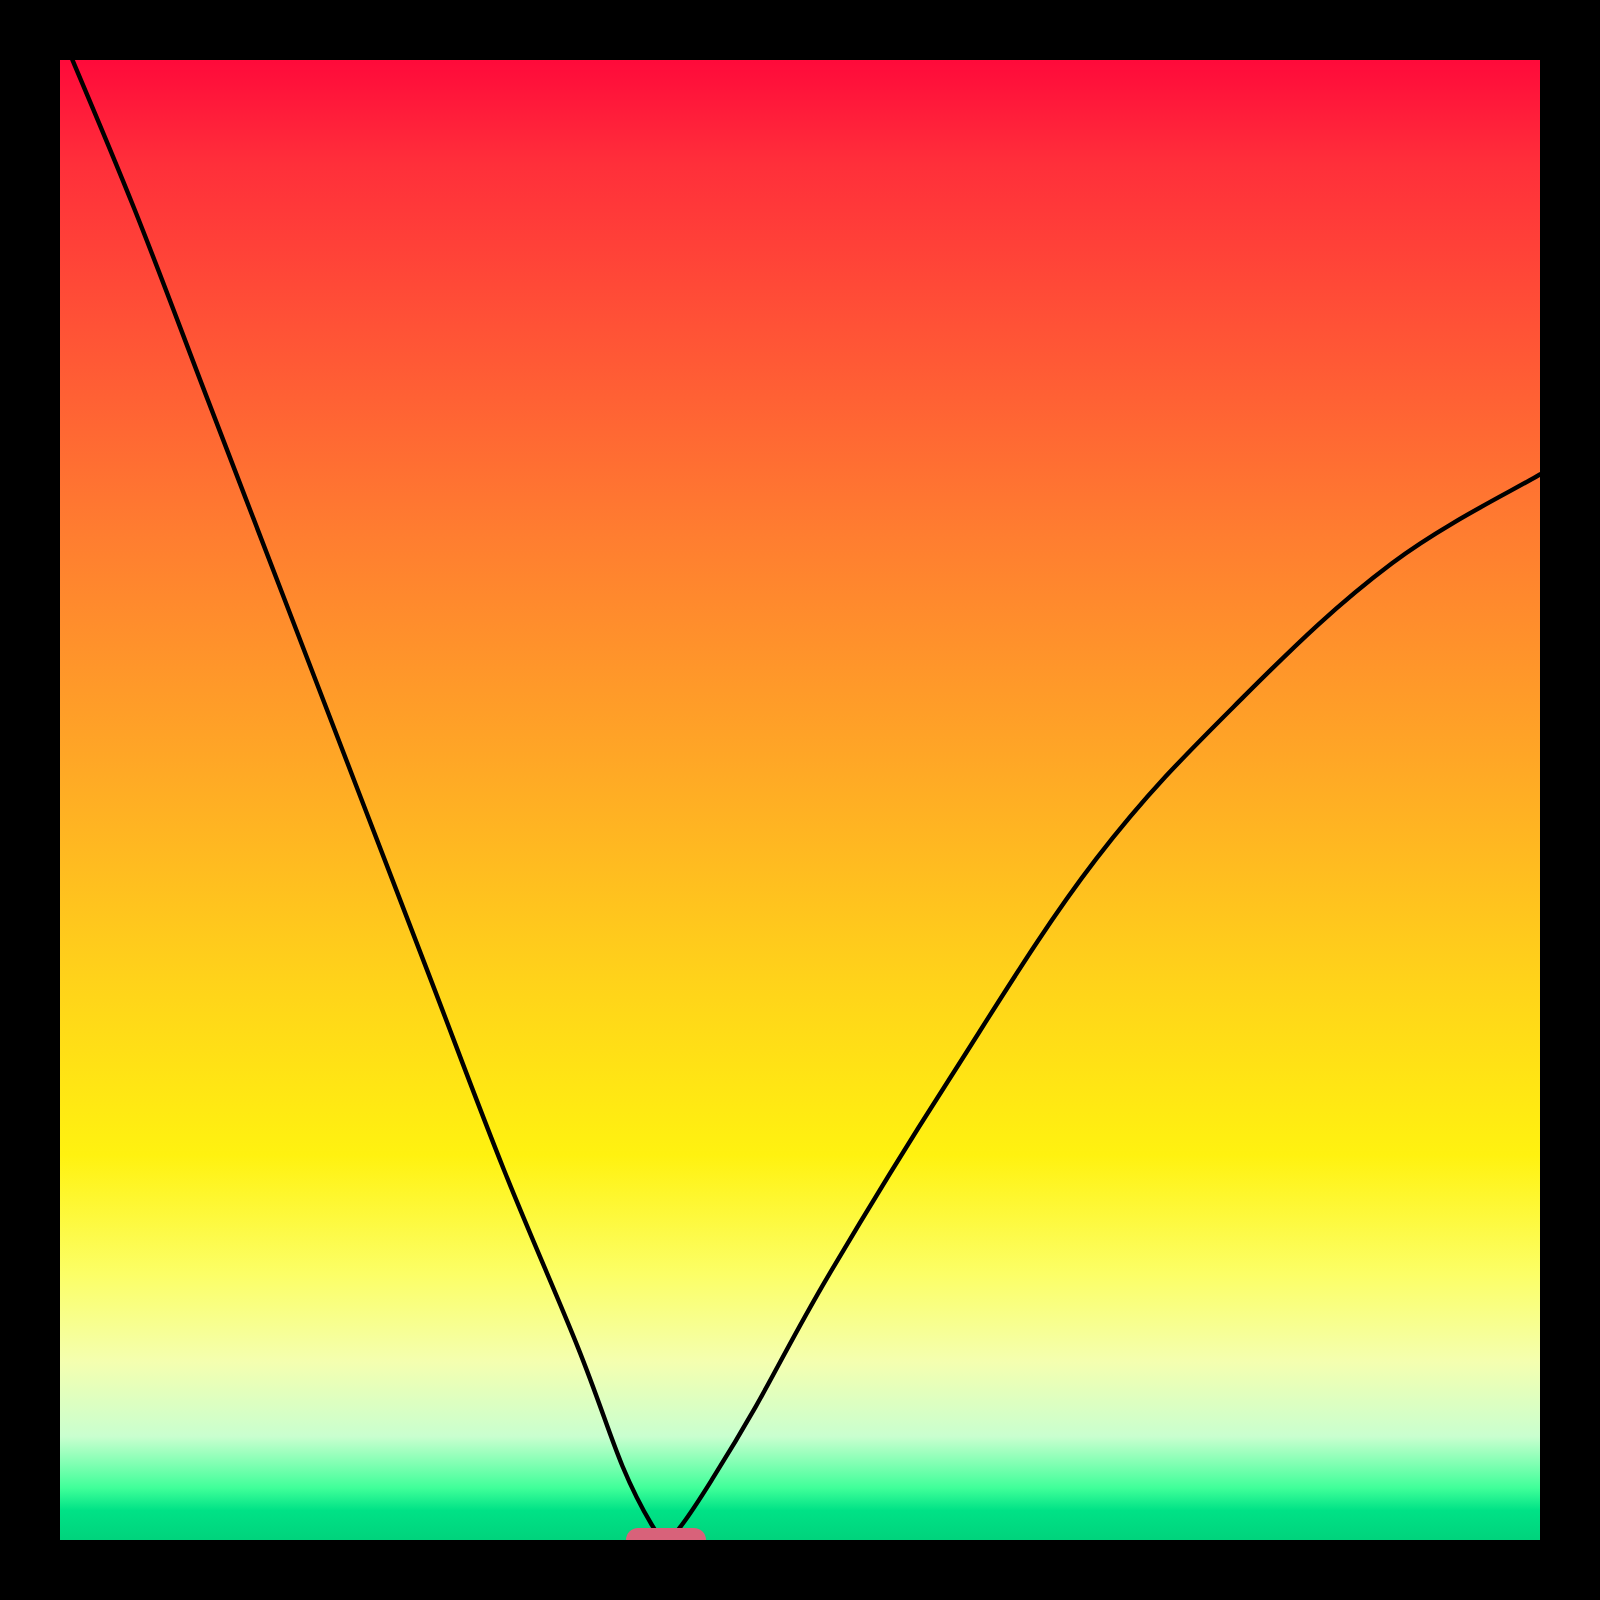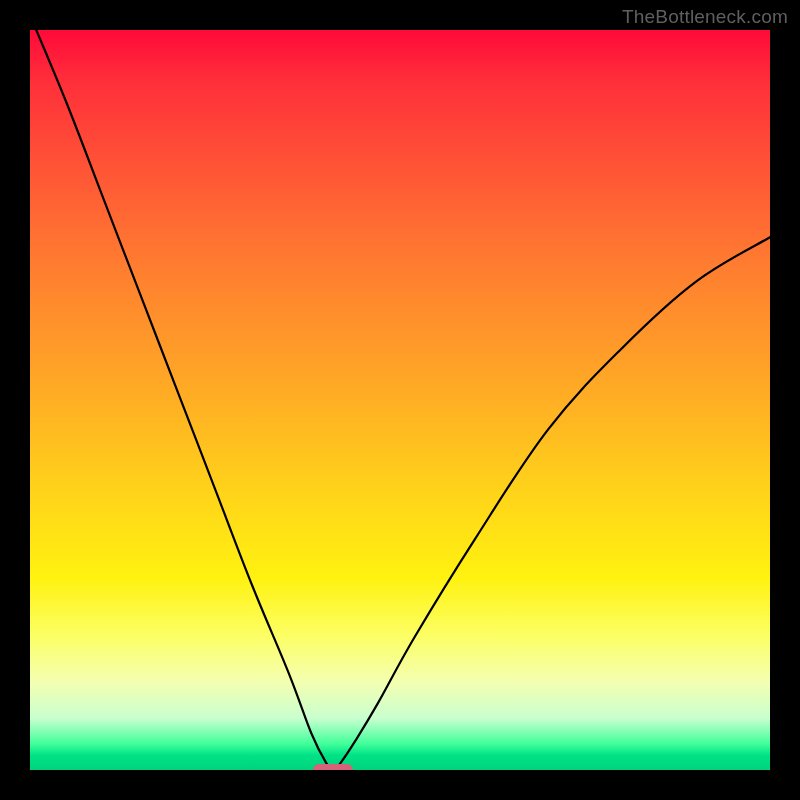--- a/index.html
+++ b/index.html
@@ -84,14 +84,13 @@
   <div class="plot-area">
     <div class="gradient-bg"></div>
 
     <svg class="curve" viewBox="0 0 740 740" preserveAspectRatio="none">
       <path id="curve-path" d="M 0 -14.800000000000068 C 6.66 1.1839999999999442, 23.68 40.7, 37 74 C 50.32 107.3, 60.68 135.56799999999993, 74 170.19999999999993 C 87.32 204.83199999999994, 97.68 231.76799999999997, 111 266.4 C 124.32 301.032, 134.68 327.96799999999996, 148 362.59999999999997 C 161.32 397.23199999999997, 171.68 424.168, 185 458.8 C 198.32 493.432, 208.68 521.7, 222 555 C 235.32 588.3, 248.344 617.16, 259 643.8 C 269.656 670.4399999999999, 274.53999999999996 687.016, 281.2 703 C 287.86 718.984, 292.004 725.94, 296 732.6 C 299.996 739.26, 300.736 740, 303.4 740 C 306.06399999999996 740, 306.80400000000003 737.928, 310.8 732.6 C 314.796 727.272, 318.94000000000005 721.056, 325.6 710.4 C 332.26 699.7439999999999, 337.14399999999995 692.048, 347.79999999999995 673.4 C 358.45599999999996 654.752, 367.484 636.1039999999999, 384.8 606.8 C 402.11600000000004 577.496, 420.024 547.8960000000001, 444 510.6 C 467.976 473.30400000000003, 491.36 434.23199999999997, 518 399.59999999999997 C 544.64 364.96799999999996, 565.36 344.84000000000003, 592 318.20000000000005 C 618.64 291.56000000000006, 639.36 271.58, 666 251.59999999999997 C 692.64 231.61999999999998, 726.68 215.19200000000004, 740 207.20000000000005"></path>
     </svg>
 
     <div class="marker" id="marker" style="left: 303.4px;"></div>
   </div>
 
-  <div class="watermark">TheBottleneck.com</div>
 </div>
 
 </body></html>

